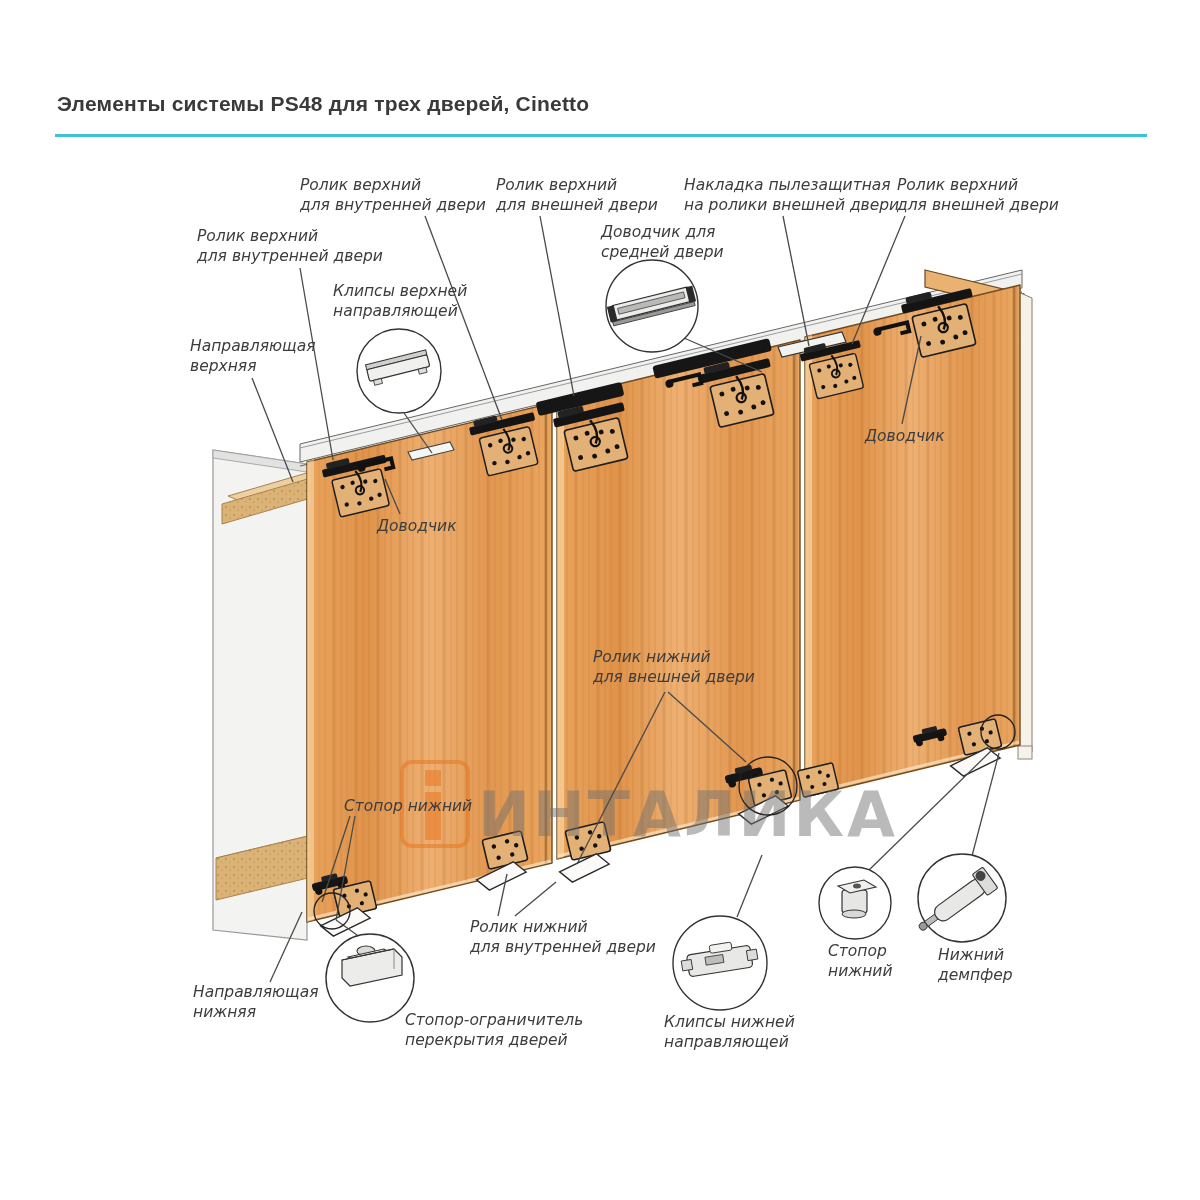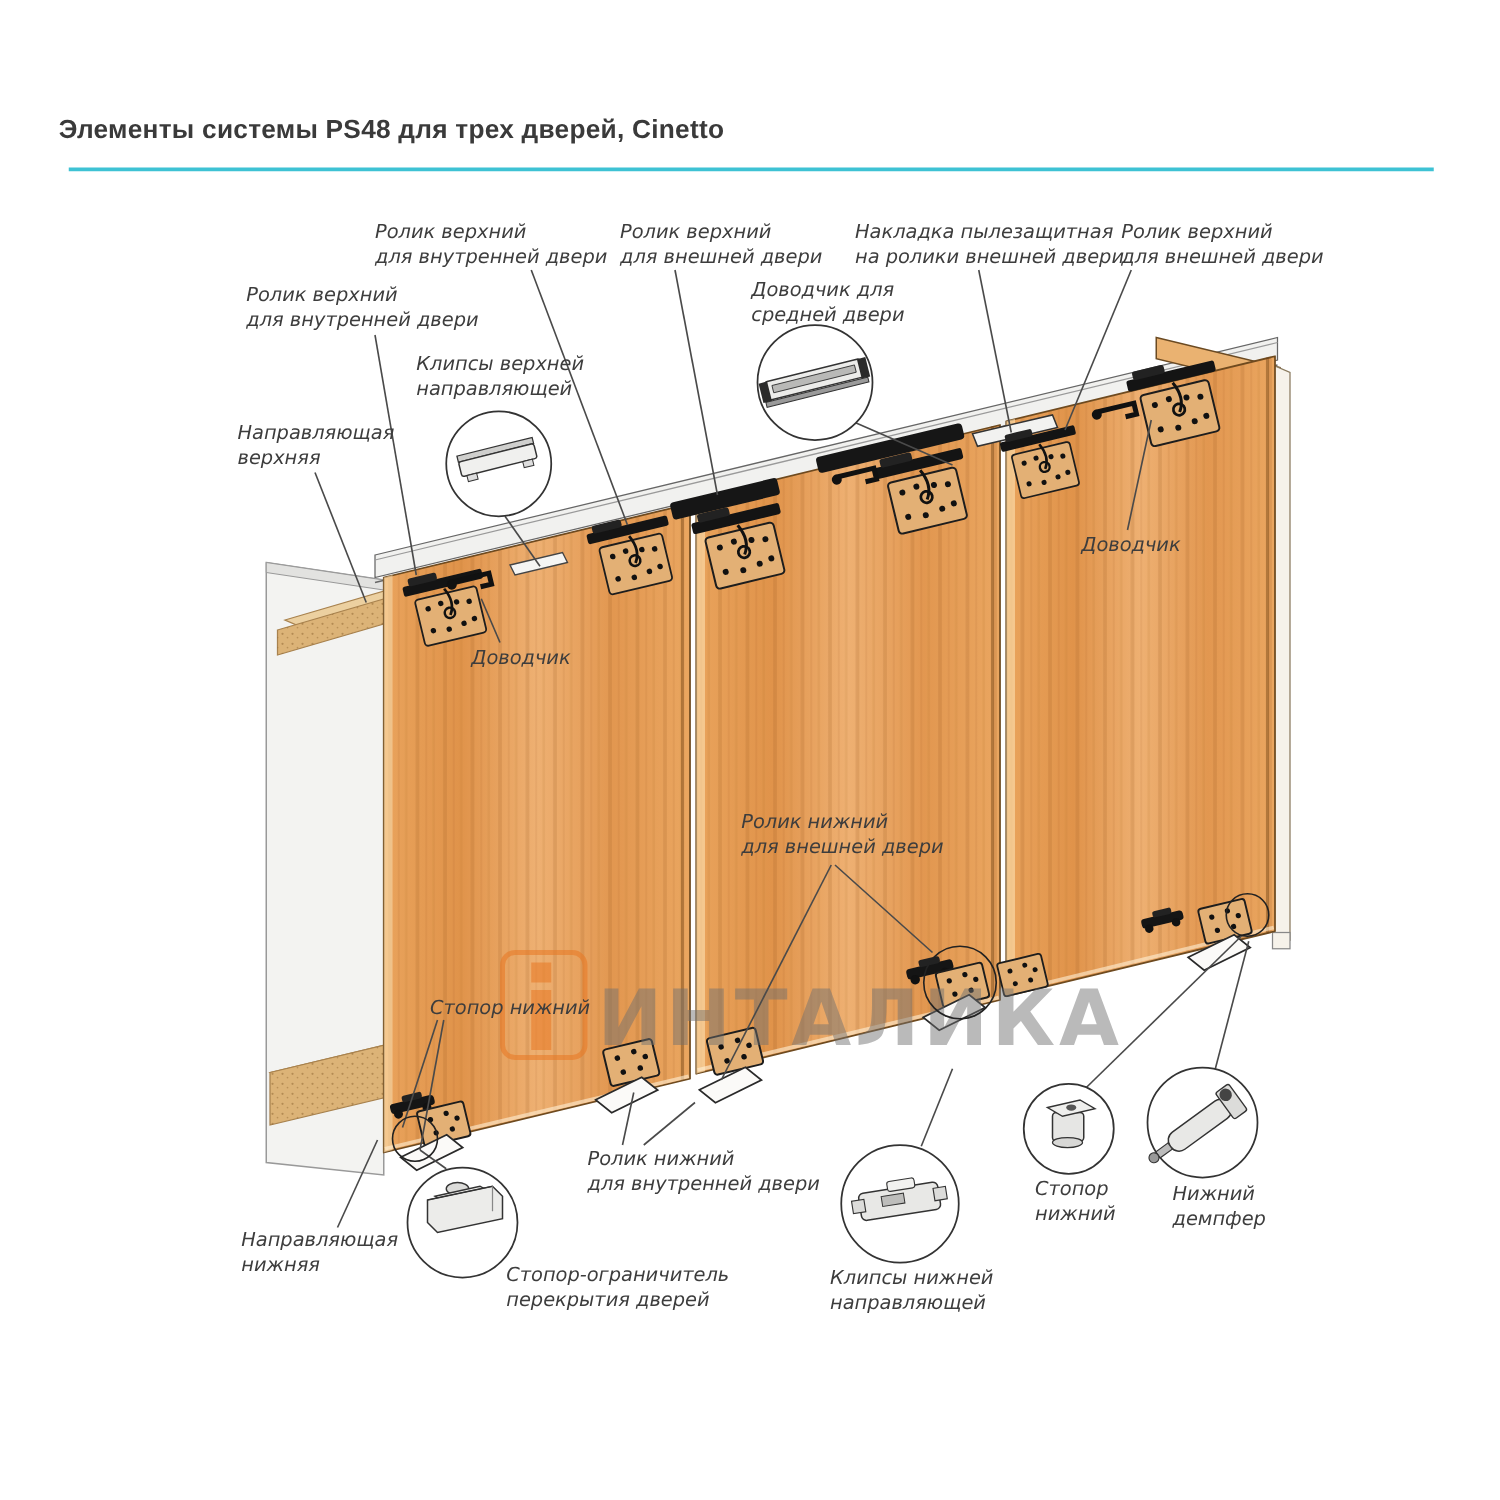--- a/index.html
+++ b/index.html
@@ -1,18 +1,18 @@
 <!DOCTYPE html>
 <html><head>
 <meta charset="utf-8">
 <style>
   html,body{margin:0;padding:0;background:#ffffff;}
   .page{position:relative;width:1200px;height:1200px;background:#ffffff;overflow:hidden;
         font-family:"Liberation Sans", sans-serif;}
-  .title{position:absolute;left:47px;top:92px;font-size:21px;font-weight:bold;color:#3a3a3a;
+  .title{position:absolute;left:57px;top:92px;font-size:21px;font-weight:bold;color:#3a3a3a;
          letter-spacing:0.2px;}
   .rule{position:absolute;left:55px;top:134px;width:1092px;height:3px;background:#3ec2d4;}
   svg{position:absolute;left:0;top:0;}
   .lbl{font-family:"DejaVu Sans", sans-serif;font-style:italic;font-size:15.5px;fill:#3d3d3d;}
   .wm{font-family:"DejaVu Sans", sans-serif;font-weight:bold;font-size:62px;fill:#707070;
       opacity:0.48;letter-spacing:3px;}
 </style>
 </head>
 <body>
 

